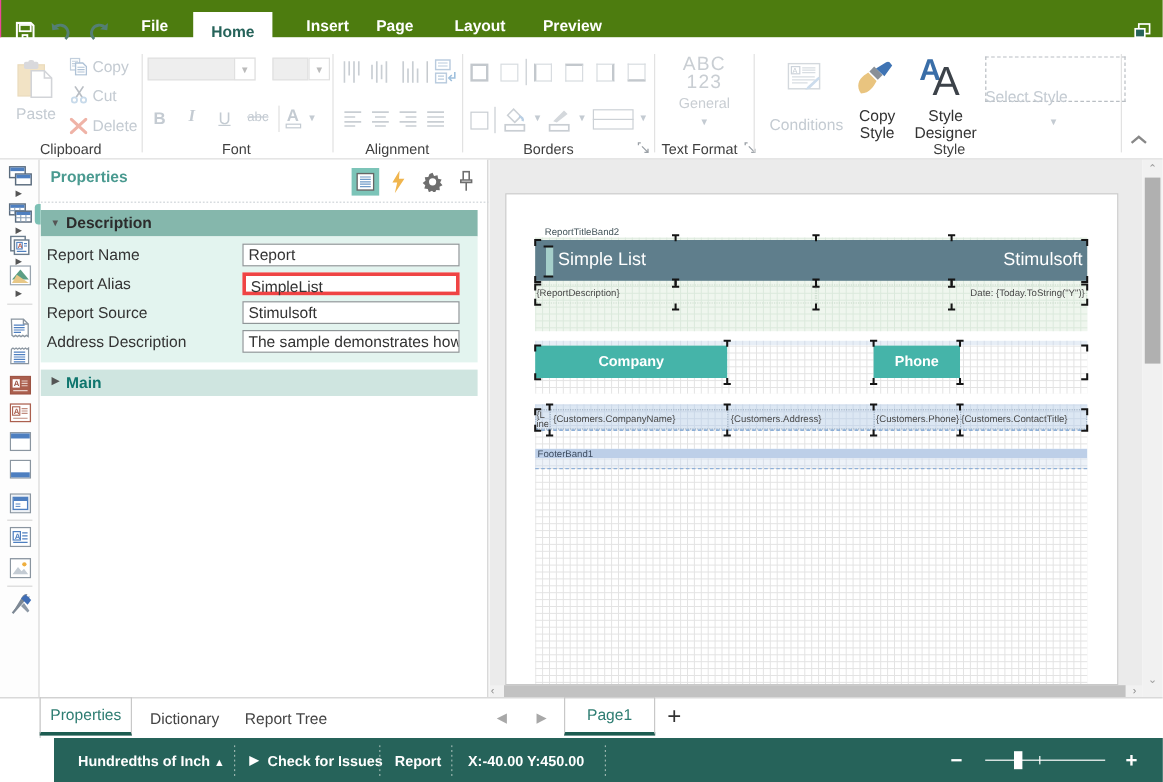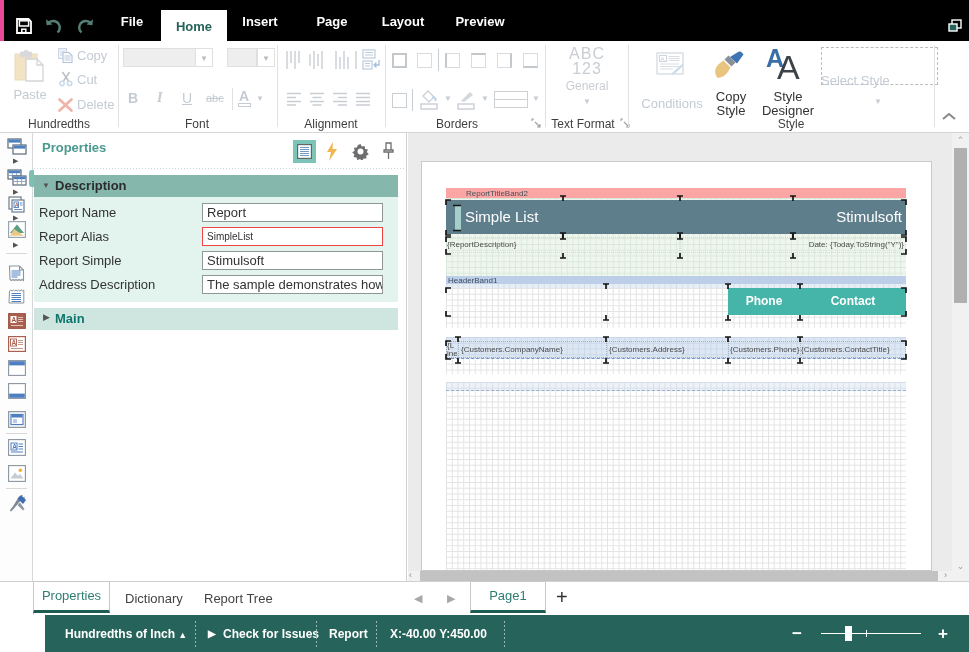--- a/index.html
+++ b/index.html
@@ -1,21 +1,21 @@
 <!DOCTYPE html>
 <html><head>
 <meta charset="utf-8">
 <style>
 * { margin:0; padding:0; box-sizing:border-box; }
 html,body { width:969px; height:652px; overflow:hidden; }
 body { font-family:"Liberation Sans", sans-serif; position:relative; background:#fff; }
 .abs { position:absolute; }
 
 
-#topbar { position:absolute; left:0; top:0; width:969px; height:41px; background:#000000; border-left:4px solid #ec4899; }
+#topbar { position:absolute; left:0; top:0; width:969px; height:31px; background:#4d7c0f; border-left:1px solid #ec4899; }
 #topbar .tab { position:absolute; top:0; height:41px; line-height:43px; color:#fff; font-size:13px; font-weight:bold; text-align:center; }
 #hometab { position:absolute; left:161px; top:10px; width:66px; height:31px; background:#fff; color:#26635a; font-size:13px; font-weight:bold; text-align:center; line-height:33px; }
 
 
 #ribbon { position:absolute; left:0; top:41px; width:969px; height:92px; background:#fff; border-bottom:1px solid #d5d5d5; }
 .gsep { position:absolute; top:4px; height:82px; width:1px; background:#e2e2e2; }
 .glabel { position:absolute; top:76px; font-size:12px; color:#3f3f3f; text-align:center; }
 .dis { color:#c4cbd2; }
 
 
@@ -40,21 +40,21 @@
   </svg>
   <svg class="abs" style="left:41px;top:18px" width="17" height="16" viewBox="0 0 17 16">
     <path d="M2.5 5.5 C6.5 1.5 12 2.5 14 6.5 C15.6 9.8 14.5 12.5 12.5 14.5" fill="none" stroke="#547f74" stroke-width="2.4"></path>
     <path d="M1 1.2 L1.6 7.2 L7.6 6.4 z" fill="#547f74"></path>
   </svg>
   <svg class="abs" style="left:73px;top:18px" width="17" height="16" viewBox="0 0 17 16">
     <path d="M14.5 5.5 C10.5 1.5 5 2.5 3 6.5 C1.4 9.8 2.5 12.5 4.5 14.5" fill="none" stroke="#547f74" stroke-width="2.4"></path>
     <path d="M16 1.2 L15.4 7.2 L9.4 6.4 z" fill="#547f74"></path>
   </svg>
   <div class="tab" style="left:108px;width:40px;">File</div>
-  <div class="tab" style="left:236px;width:40px;">Insert</div>
+  <div class="tab" style="left:252px;width:40px;">Insert</div>
   <div class="tab" style="left:308px;width:40px;">Page</div>
   <div class="tab" style="left:377px;width:44px;text-align:center;">Layout</div>
   <div class="tab" style="left:450px;width:52px;">Preview</div>
   <svg class="abs" style="left:944px;top:19px" width="15" height="14" viewBox="0 0 15 14">
     <rect x="4" y="1" width="9" height="8" fill="none" stroke="#fff" stroke-width="1.4"></rect>
     <rect x="1" y="5" width="8" height="7" fill="#26635a" stroke="#fff" stroke-width="1.4"></rect>
   </svg>
 </div>
 <div id="hometab">Home</div>
 
@@ -173,21 +173,21 @@
   <div class="abs" style="left:752px;top:49px;width:72px;text-align:center;font-size:13px;color:#333;line-height:14px;">Style<br>Designer</div>
   <div class="abs" style="left:821px;top:6px;width:117px;height:38px;border:1px dashed #b9bec3;"></div>
   <div class="abs dis" style="left:821px;top:18px;width:117px;text-align:left;font-size:13px;margin-top:14px;">Select Style</div>
   <div class="abs dis" style="left:874px;top:56px;font-size:8px;">▼</div>
   <div class="gsep" style="left:118px"></div>
   <div class="gsep" style="left:277px"></div>
   <div class="gsep" style="left:385px"></div>
   <div class="gsep" style="left:545px"></div>
   <div class="gsep" style="left:628px"></div>
   <div class="gsep" style="left:934px"></div>
-  <div class="glabel" style="left:14px;width:90px;">Hundredths</div>
+  <div class="glabel" style="left:14px;width:90px;">Clipboard</div>
   <div class="glabel" style="left:150px;width:94px;">Font</div>
   <div class="glabel" style="left:284px;width:94px;">Alignment</div>
   <div class="glabel" style="left:410px;width:94px;">Borders</div>
   <div class="glabel" style="left:536px;width:94px;">Text Format</div>
   <div class="glabel" style="left:744px;width:94px;">Style</div>
   <svg class="abs" style="left:941px;top:71px" width="16" height="10" viewBox="0 0 16 10">
     <path d="M2 7 L8 2 L14 7" fill="none" stroke="#888" stroke-width="2"></path>
   </svg>
 </div>
 
@@ -297,53 +297,53 @@
     <path d="M4 1 h5 v7 h-5 z M2 8 h9 v2 h-9 z M6.5 10 v7" fill="none" stroke="#6e6e6e" stroke-width="1.3"></path>
   </svg>
   <div class="abs" style="left:0px;top:35px;width:373px;height:1px;background-image:linear-gradient(90deg,#cfd4d8 40%,rgba(255,255,255,0) 40%);background-size:3px 1px;"></div>
   <div class="abs" style="left:0px;top:42px;width:364px;height:22px;background:#85b7ac;">
     <span style="position:absolute;left:8px;top:6px;font-size:8px;color:#555;">▼</span>
     <span style="position:absolute;left:21px;top:3px;font-size:13px;font-weight:bold;color:#2c2c2c;">Description</span>
   </div>
   <div class="abs" style="left:0px;top:64px;width:364px;height:105px;background:#e3f4ef;"></div>
   <div class="abs" style="left:5px;top:72px;font-size:13px;color:#333;">Report Name</div>
   <div class="abs" style="left:5px;top:96px;font-size:13px;color:#333;">Report Alias</div>
-  <div class="abs" style="left:5px;top:120px;font-size:13px;color:#333;">Report Simple</div>
+  <div class="abs" style="left:5px;top:120px;font-size:13px;color:#333;">Report Source</div>
   <div class="abs" style="left:5px;top:144px;font-size:13px;color:#333;">Address Description</div>
   <div class="abs" style="left:168px;top:70px;width:181px;height:19px;background:#fff;border:1px solid #8f9698;font-size:13px;color:#333;line-height:18px;padding-left:4px;">Report</div>
-  <div class="abs" style="left:168px;top:94px;width:181px;height:19px;background:#fff;border:1px solid #ef4444;font-size:10px;color:#333;line-height:18px;padding-left:4px;">SimpleList</div>
+  <div class="abs" style="left:168px;top:94px;width:181px;height:19px;background:#fff;border:3px solid #ef4444;font-size:13px;color:#333;line-height:18px;padding-left:4px;">SimpleList</div>
   <div class="abs" style="left:168px;top:118px;width:181px;height:19px;background:#fff;border:1px solid #8f9698;font-size:13px;color:#333;line-height:18px;padding-left:4px;">Stimulsoft</div>
   <div class="abs" style="left:168px;top:142px;width:181px;height:19px;background:#fff;border:1px solid #8f9698;font-size:13px;color:#333;line-height:18px;padding-left:4px;overflow:hidden;white-space:nowrap;">The sample demonstrates how tə</div>
   <div class="abs" style="left:0px;top:175px;width:364px;height:22px;background:#cfe5e0;">
     <span style="position:absolute;left:9px;top:4px;font-size:9px;color:#555;">▶</span>
     <span style="position:absolute;left:21px;top:3px;font-size:13px;font-weight:bold;color:#0f766e;">Main</span>
   </div>
 </div>
 <div id="canvas">
   <div class="abs" style="left:13px;top:28px;width:511px;height:410px;background:#fff;border:1px solid #c9c9c9;"></div>
-  <div class="abs" style="left:38px;top:55px;width:460px;height:10px;background:#fca5a5;font-size:8px;color:#43545a;line-height:11px;padding-left:20px;overflow:hidden;">ReportTitleBand2</div>
+  <div class="abs" style="left:38px;top:55px;width:460px;height:10px;background:#ffffff;font-size:8px;color:#43545a;line-height:11px;padding-left:8px;overflow:hidden;">ReportTitleBand2</div>
   <div class="abs" style="left:38px;top:65px;width:460px;height:78px;background-color:#eff6ee;background-image:linear-gradient(to right,#dbe9dc 1px,rgba(0,0,0,0) 1px),linear-gradient(to bottom,#dbe9dc 1px,rgba(0,0,0,0) 1px);background-size:5.75px 5.75px;"></div>
-  <div class="abs" style="left:38px;top:143px;width:460px;height:8px;background:#bdcfe8;font-size:8px;color:#3d4c60;line-height:9px;padding-left:2px;overflow:hidden;">HeaderBand1</div>
   <div class="abs" style="left:38px;top:151px;width:460px;height:4px;background-color:#e7eef6;background-image:linear-gradient(to right,#d5dde8 1px,rgba(0,0,0,0) 1px);background-size:5.75px 5.75px;"></div>
   <div class="abs" style="left:38px;top:155px;width:460px;height:40px;background-color:#fff;background-image:linear-gradient(to right,#e3e3e3 1px,rgba(0,0,0,0) 1px),linear-gradient(to bottom,#e3e3e3 1px,rgba(0,0,0,0) 1px);background-size:5.75px 5.75px;"></div>
   <div class="abs" style="left:38px;top:204px;width:460px;height:21px;background-color:#dce7f3;background-image:linear-gradient(to right,#cbd8e8 1px,rgba(0,0,0,0) 1px),linear-gradient(to bottom,#cbd8e8 1px,rgba(0,0,0,0) 1px);background-size:5.75px 5.75px;"></div>
   <div class="abs" style="left:38px;top:225px;width:460px;height:16px;background-color:#fff;background-image:linear-gradient(to right,#e3e3e3 1px,rgba(0,0,0,0) 1px),linear-gradient(to bottom,#e3e3e3 1px,rgba(0,0,0,0) 1px);background-size:5.75px 5.75px;"></div>
+  <div class="abs" style="left:38px;top:241px;width:460px;height:8px;background:#bdcfe8;font-size:8px;color:#3d4c60;line-height:9px;padding-left:2px;overflow:hidden;">FooterBand1</div>
   <div class="abs" style="left:38px;top:249px;width:460px;height:8px;background-color:#edf2f8;background-image:linear-gradient(to right,#d9dfe9 1px,rgba(0,0,0,0) 1px),linear-gradient(to bottom,#d9dfe9 1px,rgba(0,0,0,0) 1px);background-size:5.75px 5.75px;"></div>
   <div class="abs" style="left:38px;top:257px;width:460px;height:180px;background-color:#ffffff;background-image:linear-gradient(to right,#e3e3e3 1px,rgba(0,0,0,0) 1px),linear-gradient(to bottom,#e3e3e3 1px,rgba(0,0,0,0) 1px);background-size:5.75px 5.75px;"></div>
   <div class="abs" style="left:38px;top:257px;width:460px;height:0;border-top:1px dashed #8fb0d8;"></div>
   <div class="abs" style="left:38px;top:67px;width:460px;height:34px;background:#5f7e8c;"></div>
   <div class="abs" style="left:47px;top:73px;width:6px;height:24px;background:#a5cfca;"></div>
   <div class="abs" style="left:57px;top:67px;height:34px;line-height:34px;font-size:15px;color:#fff;">Simple List</div>
   <div class="abs" style="left:272px;top:67px;width:222px;height:34px;line-height:34px;text-align:right;font-size:15px;color:#fff;">Stimulsoft</div>
   <div class="abs" style="left:38px;top:104px;width:234px;height:16px;border:1px dotted #ccdcce;"></div>
   <div class="abs" style="left:272px;top:104px;width:226px;height:16px;border:1px dotted #ccdcce;"></div>
   <div class="abs" style="left:39px;top:107px;font-size:8px;color:#4a4a4a;">{ReportDescription}</div>
   <div class="abs" style="left:272px;top:107px;width:224px;text-align:right;font-size:8px;color:#4a4a4a;">Date: {Today.ToString("Y")}</div>
+  <div class="abs" style="left:38px;top:155px;width:160px;height:27px;background:#45b4a9;color:#fff;font-weight:bold;font-size:12px;text-align:center;line-height:27px;">Company</div>
   <div class="abs" style="left:320px;top:155px;width:72px;height:27px;background:#45b4a9;color:#fff;font-weight:bold;font-size:12px;text-align:center;line-height:27px;">Phone</div>
-  <div class="abs" style="left:392px;top:155px;width:106px;height:27px;background:#45b4a9;color:#fff;font-weight:bold;font-size:12px;text-align:center;line-height:27px;">Contact</div>
   <div class="abs" style="left:38px;top:208px;width:460px;height:17px;border:1px dotted #9fb0c2;"></div>
   <div class="abs" style="left:50px;top:208px;width:1px;height:17px;border-left:1px dotted #9fb0c2;"></div>
   <div class="abs" style="left:198px;top:208px;width:1px;height:17px;border-left:1px dotted #9fb0c2;"></div>
   <div class="abs" style="left:320px;top:208px;width:1px;height:17px;border-left:1px dotted #9fb0c2;"></div>
   <div class="abs" style="left:392px;top:208px;width:1px;height:17px;border-left:1px dotted #9fb0c2;"></div>
   <div class="abs" style="left:39px;top:209px;width:10px;height:16px;overflow:hidden;font-size:8px;color:#4a4a4a;line-height:8px;">{L<br>ine}</div>
   <div class="abs" style="left:53px;top:212px;font-size:8px;color:#4a4a4a;">{Customers.CompanyName}</div>
   <div class="abs" style="left:201px;top:212px;font-size:8px;color:#4a4a4a;">{Customers.Address}</div>
   <div class="abs" style="left:322px;top:212px;font-size:8px;color:#4a4a4a;">{Customers.Phone}</div>
   <div class="abs" style="left:393px;top:212px;font-size:8px;color:#4a4a4a;">{Customers.ContactTitle}</div>

